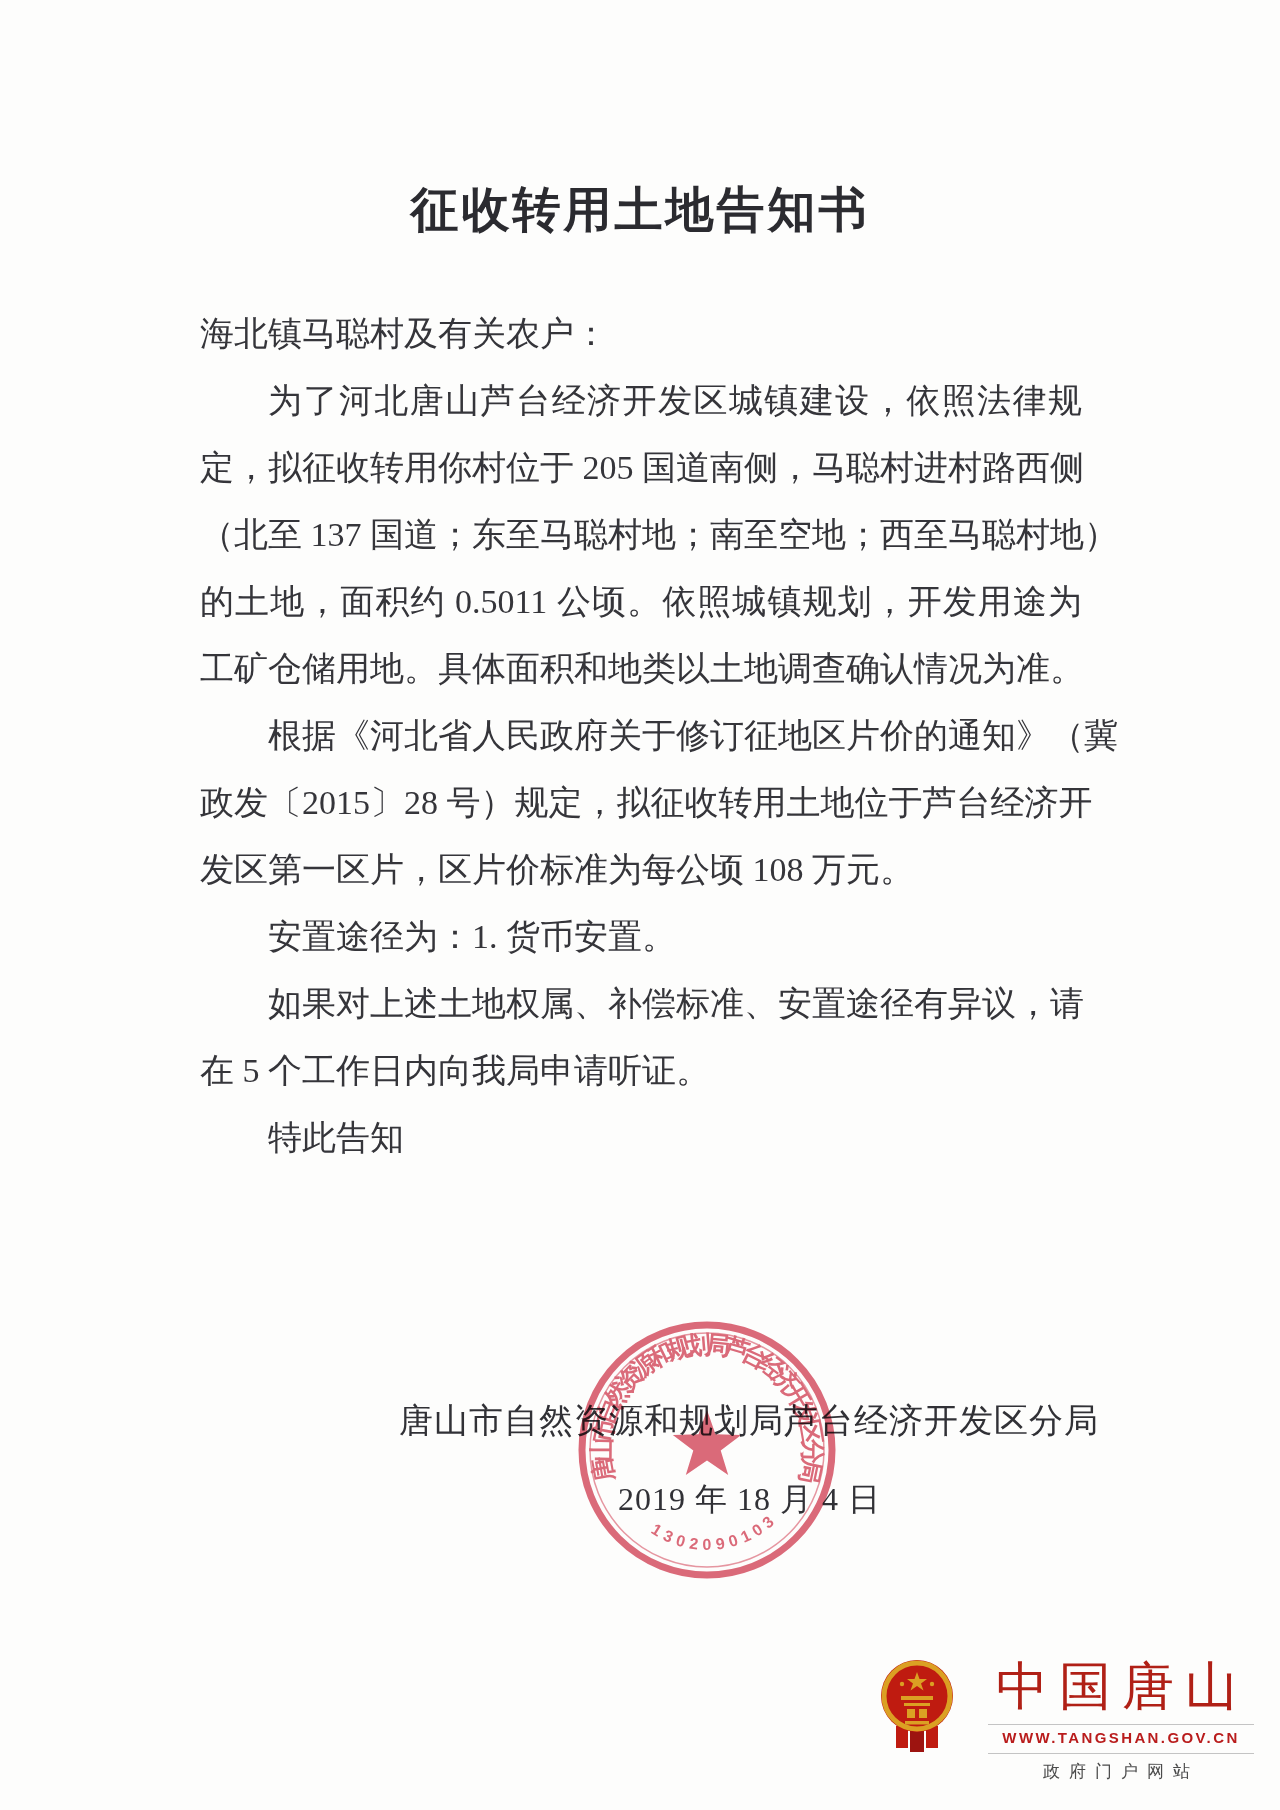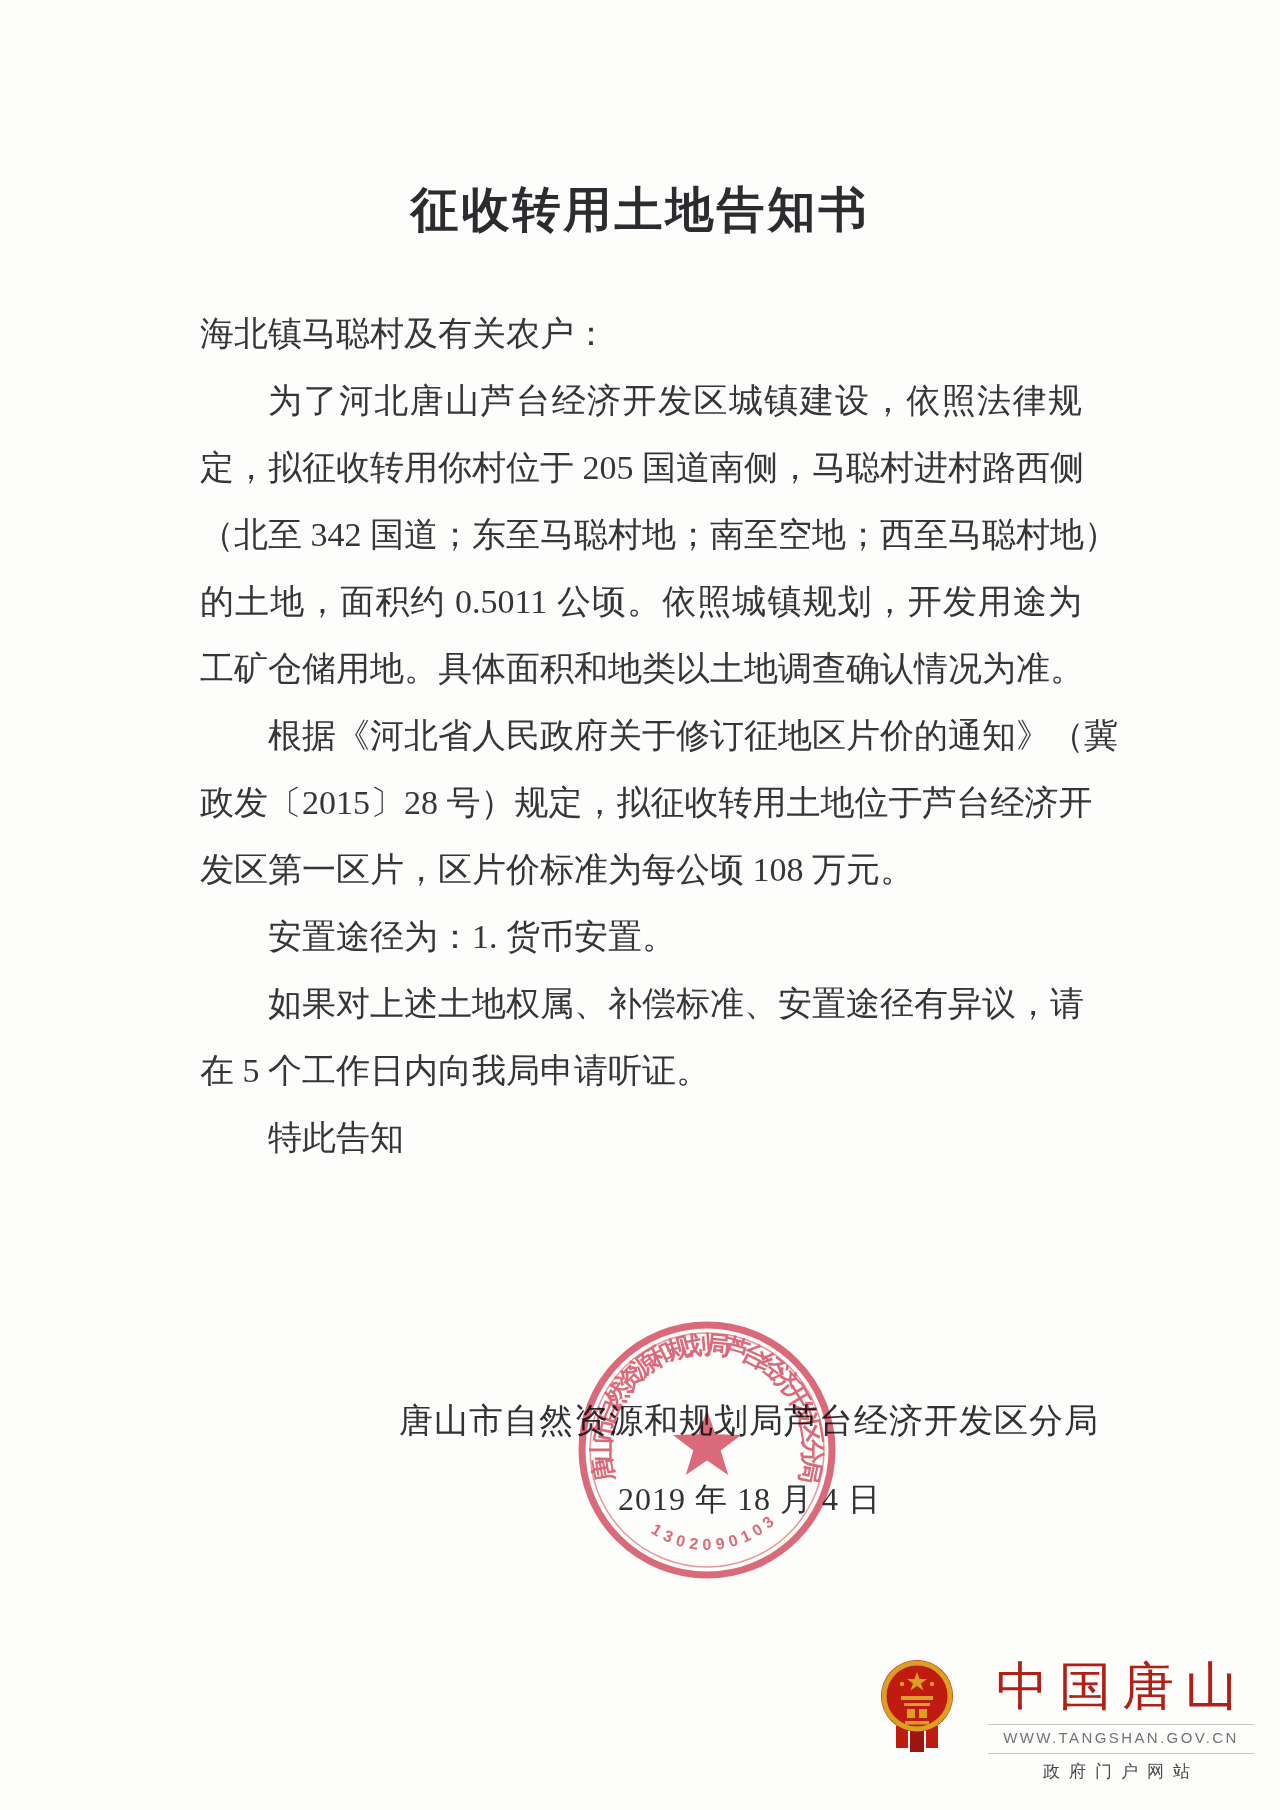--- a/index.html
+++ b/index.html
@@ -61,42 +61,42 @@
     color:#b02016;white-space:nowrap;
     font-family:"Liberation Serif", serif;
   }
   .rule{position:absolute;left:114px;width:266px;height:1px;background:#c4c4c4;}
   .rule-1{top:74px;}
   .rule-2{top:103px;}
   .site-url{
     position:absolute;left:114px;top:79px;width:266px;
     text-align:center;
     font-family:"Liberation Sans", sans-serif;
-    font-size:15px;font-weight:400;letter-spacing:2.4px;
-    color:#737373;white-space:nowrap;
+    font-size:15px;font-weight:700;letter-spacing:2.4px;
+    color:#b91c1c;white-space:nowrap;
   }
   .site-sub{
     position:absolute;left:114px;top:110px;width:266px;
     text-align:center;
     font-size:17px;letter-spacing:9px;
     color:#4b4b4b;white-space:nowrap;
   }
 </style>
 </head>
 <body>
 
 <div class="page">
 
   <div class="doc-title">征收转用土地告知书</div>
 
   <div class="doc-body">
       <div class="line">海北镇马聪村及有关农户：</div>
       <div class="line indent fill">为了河北唐山芦台经济开发区城镇建设，依照法律规</div>
       <div class="line fill">定，拟征收转用你村位于 205 国道南侧，马聪村进村路西侧</div>
-      <div class="line fill">（北至 342 国道；东至马聪村地；南至空地；西至马聪村地）</div>
+      <div class="line fill">（北至 137 国道；东至马聪村地；南至空地；西至马聪村地）</div>
       <div class="line fill">的土地，面积约 0.5011 公顷。依照城镇规划，开发用途为</div>
       <div class="line fill">工矿仓储用地。具体面积和地类以土地调查确认情况为准。</div>
       <div class="line indent fill">根据《河北省人民政府关于修订征地区片价的通知》（冀</div>
       <div class="line fill">政发〔2015〕28 号）规定，拟征收转用土地位于芦台经济开</div>
       <div class="line">发区第一区片，区片价标准为每公顷 108 万元。</div>
       <div class="line indent">安置途径为：1. 货币安置。</div>
       <div class="line indent fill">如果对上述土地权属、补偿标准、安置途径有异议，请</div>
       <div class="line">在 5 个工作日内向我局申请听证。</div>
       <div class="line indent">特此告知</div>
     </div>

